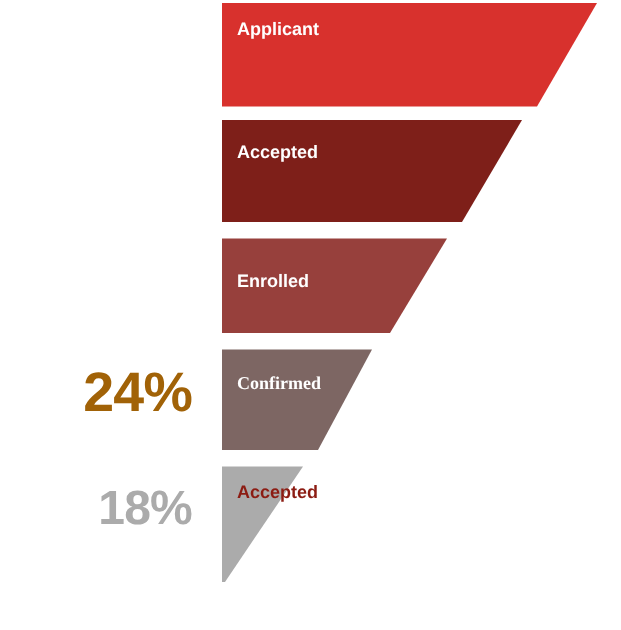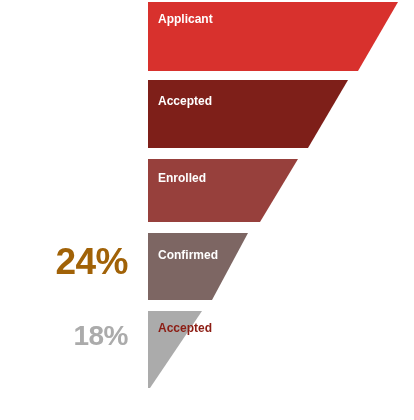--- a/index.html
+++ b/index.html
@@ -54,24 +54,24 @@
   <svg class="funnel-shapes band-layer" width="414" height="420" viewBox="0 0 414 420">
     <polygon points="148,2 398,2 358,71 148,71" fill="#d8312d"></polygon>
     <polygon points="148,80 348,80 308,148 148,148" fill="#7e1f19"></polygon>
     <polygon points="148,159 298,159 260,222 148,222" fill="#97403c"></polygon>
     <polygon points="148,233 248,233 212,300 148,300" fill="#7d6663"></polygon>
     <polygon points="148,311 202,311 150,388 148,388" fill="#ababab"></polygon>
   </svg>
 
   <div class="pct-layer">
     <div class="pct-value" style="top: 243px; font-size: 37px; color: #a16207;">24%</div>
-    <div class="pct-value" style="top: 322px; font-size: 28px; color: rgb(171, 171, 171);">18%</div>
+    <div class="pct-value" style="top: 322px; font-size: 32px; color: rgb(171, 171, 171);">18%</div>
   </div>
 
   <div class="label-layer">
     <div class="stage-label" style="left: 158px; top: 13px; color: rgb(255, 255, 255);">Applicant</div>
     <div class="stage-label" style="left: 158px; top: 95px; color: rgb(255, 255, 255);">Accepted</div>
-    <div class="stage-label" style="left: 158px; top: 172px; color: rgb(255, 255, 255);">Enrolled</div>
-    <div class="stage-label" style="left: 158px; top: 249px; color: rgb(255, 255, 255);">Confirmed</div>
+    <div class="stage-label" style="left: 158px; top: 181px; color: rgb(255, 255, 255);">Enrolled</div>
+    <div class="stage-label" style="left: 158px; top: 249px; color: rgb(255, 255, 255); font-family: Liberation Serif, serif;">Confirmed</div>
     <div class="stage-label" style="left: 158px; top: 322px; color: rgb(140, 28, 19);">Accepted</div>
   </div>
 
 </div>
 
 </body></html>

